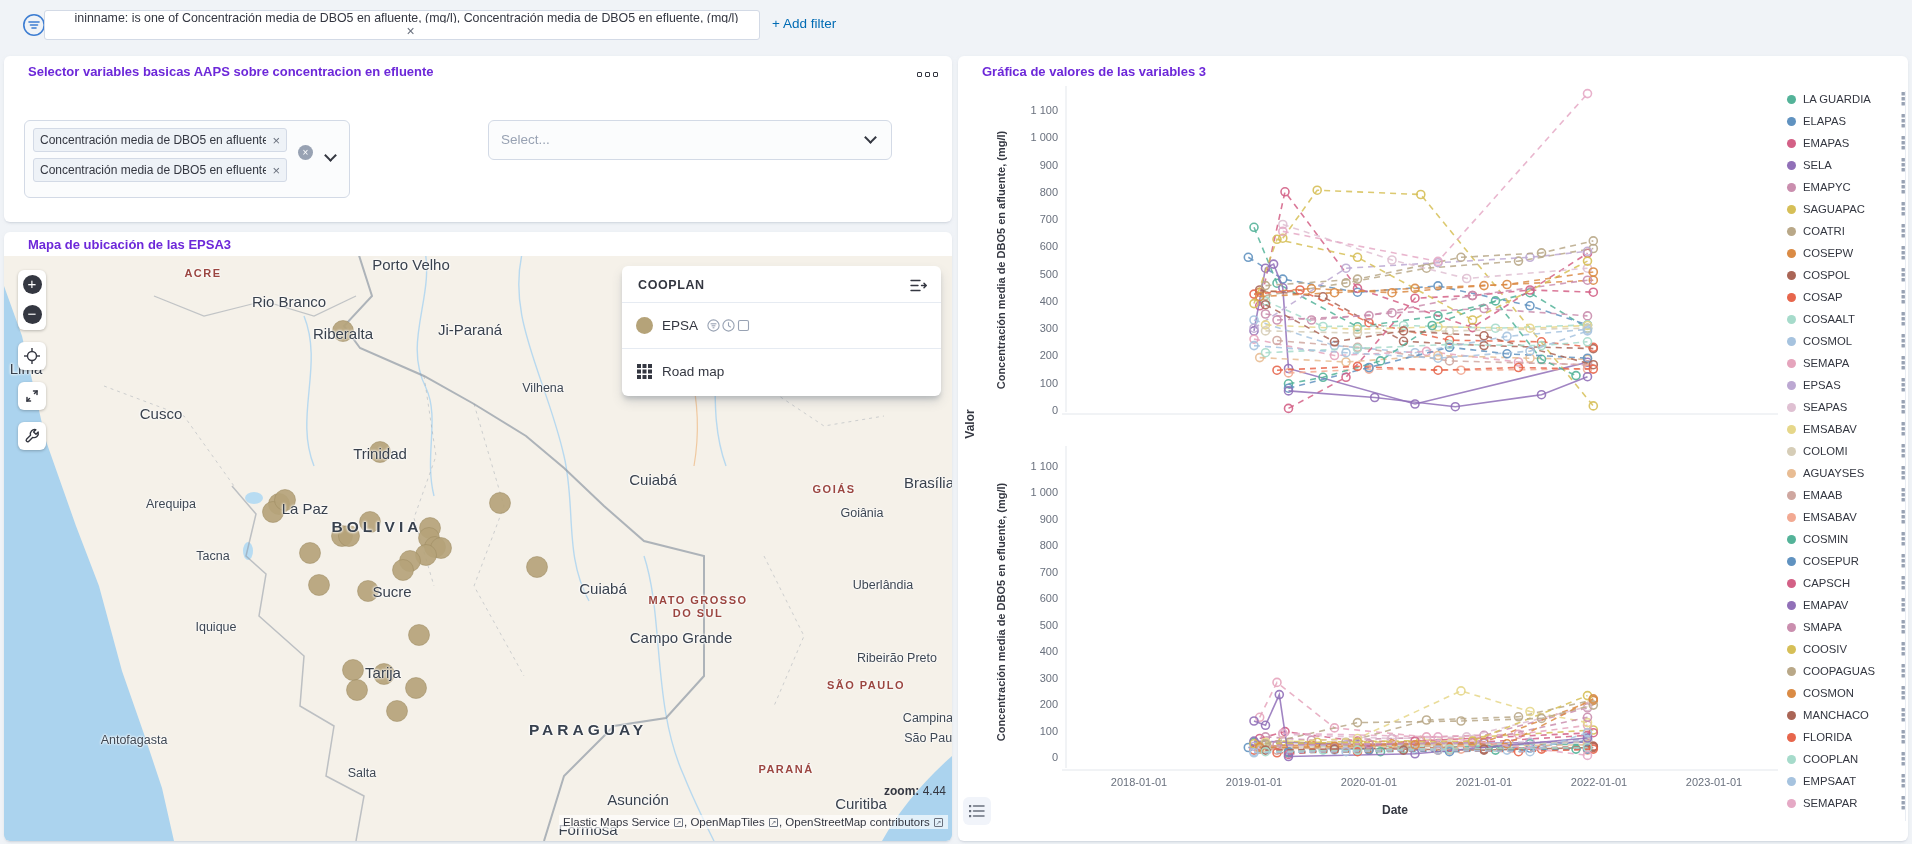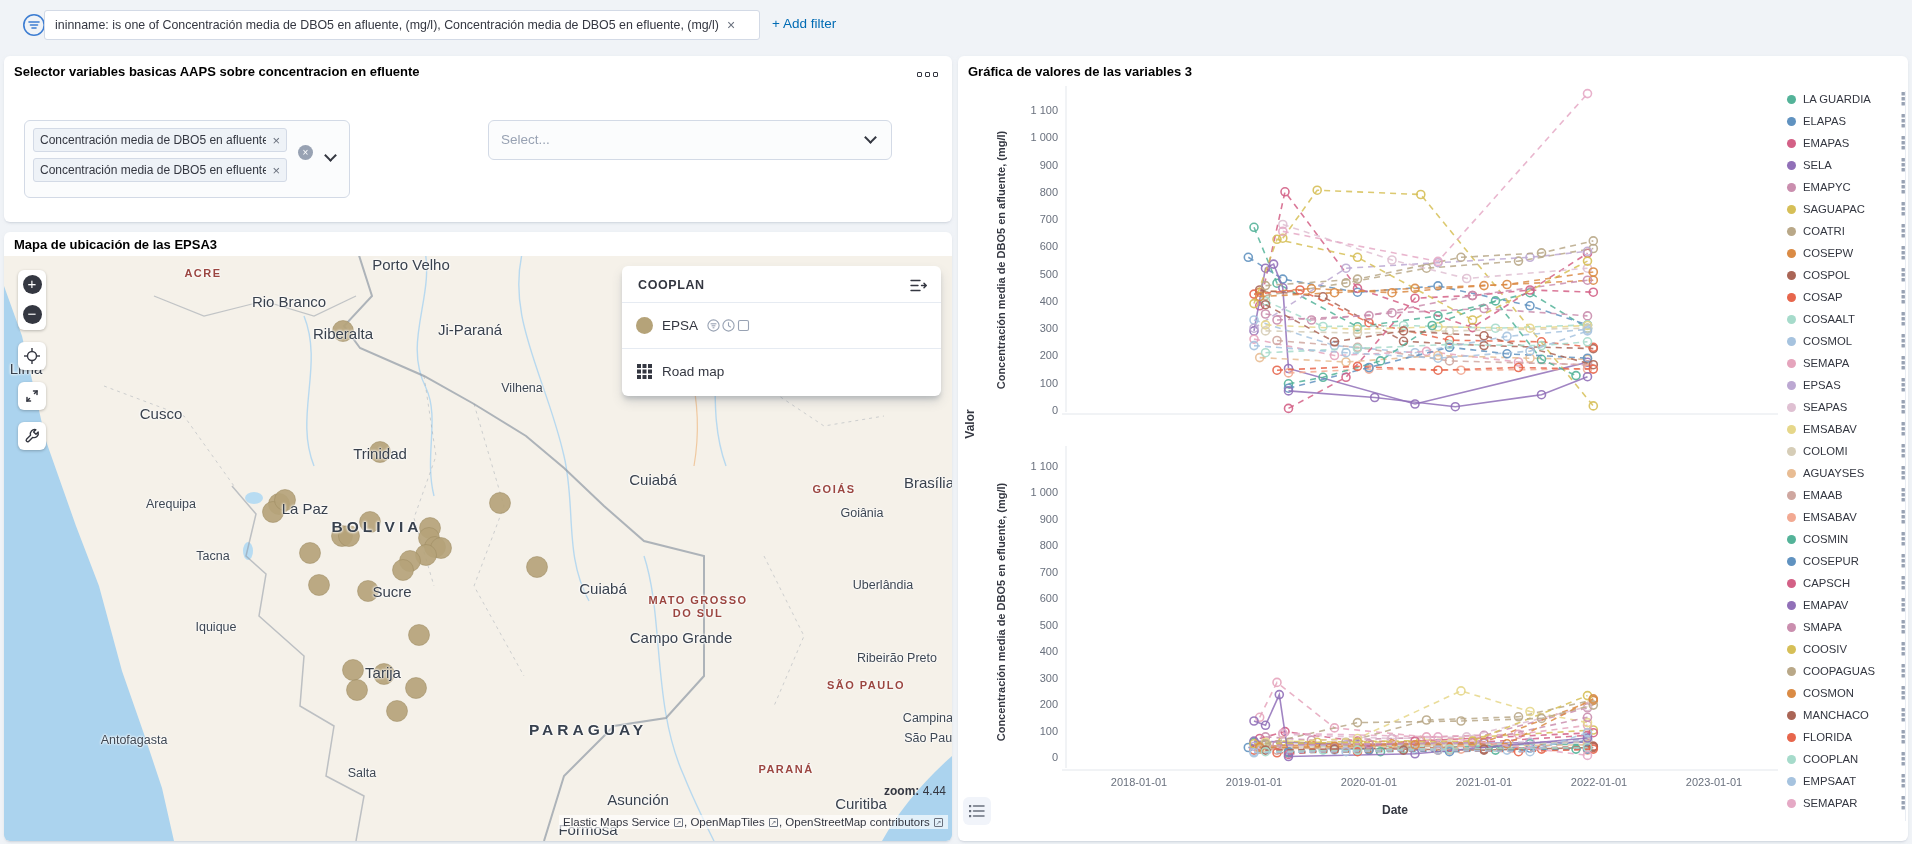--- a/index.html
+++ b/index.html
@@ -2,28 +2,28 @@
 <html><head>
 <meta charset="utf-8">
 <style>
   * { margin:0; padding:0; box-sizing:border-box; }
   html,body { width:1912px; height:844px; overflow:hidden; background:#f0f3f7; font-family:"Liberation Sans", sans-serif; color:#343741; }
   #app { position:relative; width:1912px; height:844px; }
 
   
   .topbar { position:absolute; left:0; top:0; width:1912px; height:50px; }
   .filter-logo { position:absolute; left:22px; top:13px; width:24px; height:24px; cursor:pointer; }
-  .pill { position:absolute; left:44px; top:10px; width:716px; height:30px; background:#fff; border:1px solid #d3dae6; border-radius:3px; display:flex; align-items:center; padding:0 1px 0 10px; font-size:12.4px; color:#343741; white-space:nowrap; overflow:hidden; }
+  .pill { position:absolute; left:44px; top:10px; width:716px; height:30px; background:#fff; border:1px solid #d3dae6; border-radius:3px; display:flex; align-items:center; padding:0 1px 0 10px; font-size:12.4px; color:#343741; white-space:nowrap; overflow:hidden;flex-direction:column; }
   .pill .pill-txt { overflow:hidden; text-overflow:ellipsis; }
   .pill .pill-x { margin-left:8px; color:#69707d; font-size:14px; cursor:pointer; flex:0 0 auto; }
   .addf { position:absolute; left:772px; top:16px; background:none; border:none; color:#006bb4; font-size:13.5px; font-family:inherit; cursor:pointer; }
 
   
   .panel { position:absolute; background:#fff; border-radius:6px; box-shadow:0 2px 2px -1px rgba(152,162,179,.3), 0 1px 5px -2px rgba(152,162,179,.3); }
-  .panel-title { position:absolute; left:10px; top:8px; font-size:13px; font-weight:bold; color:#000000; }
+  .panel-title { position:absolute; left:24px; top:8px; font-size:13px; font-weight:bold; color:#6d28d9; }
 
   #selector-panel { left:4px; top:56px; width:948px; height:166px; }
   .opt-icon { position:absolute; right:10px; top:10px; width:30px; height:16px; display:flex; gap:3px; align-items:center; justify-content:center; cursor:pointer; }
   .opt-icon i { width:5px; height:5px; border:1.5px solid #343741; border-radius:1px; display:block; }
   .field-label { position:absolute; font-size:12px; font-weight:bold; color:#6d28d9;margin-top:39px; }
   .combo { position:absolute; left:20px; top:64px; width:326px; height:78px; background:#fbfcfd; border:1px solid #d3dae6; border-radius:6px; box-shadow:inset 0 0 0 0 transparent; }
   .chip { position:absolute; left:8px; width:254px; height:24px; background:#eef2f7; border:1px solid #d3dae6; border-radius:3px; display:flex; align-items:center; padding:0 6px; font-size:12px; }
   .chip .chip-txt { flex:1; white-space:nowrap; overflow:hidden; }
   .chip .chip-x { color:#69707d; font-size:13px; margin-left:6px; cursor:pointer; }
   .combo-clear { position:absolute; right:36px; top:24px; width:15px; height:15px; border-radius:50%; background:#98a2b3; color:#fff; font-size:10px; line-height:15px; text-align:center; cursor:pointer; }
@@ -170,21 +170,21 @@
             <circle cx="339" cy="75" r="10.5" fill="#b5a379" fill-opacity="0.92" stroke="#9b8a60" stroke-opacity="0.5" stroke-width="1"></circle>
             <circle cx="376" cy="196" r="10.5" fill="#b5a379" fill-opacity="0.92" stroke="#9b8a60" stroke-opacity="0.5" stroke-width="1"></circle>
           </g>
       </svg>
       <div id="map-labels">
           <div class="map-label s" style="left: 199px; top: 17px;">ACRE</div>
           <div class="map-label cl" style="left: 407px; top: 8px;">Porto Velho</div>
           <div class="map-label cl" style="left: 285px; top: 45px;">Rio Branco</div>
           <div class="map-label cl" style="left: 339px; top: 77px;">Riberalta</div>
           <div class="map-label cl" style="left: 466px; top: 73px;">Ji-Paraná</div>
-          <div class="map-label c" style="left: 518px; top: 132px;">Vilhena</div>
+          <div class="map-label c" style="left: 539px; top: 132px;">Vilhena</div>
           <div class="map-label cl" style="left: 157px; top: 157px;">Cusco</div>
           <div class="map-label cl" style="left: 22px; top: 112px;">Lima</div>
           <div class="map-label cl" style="left: 376px; top: 197px;">Trinidad</div>
           <div class="map-label c" style="left: 167px; top: 248px;">Arequipa</div>
           <div class="map-label cl" style="left: 301px; top: 252px;">La Paz</div>
           <div class="map-label n" style="left: 373px; top: 271px;">BOLIVIA</div>
           <div class="map-label c" style="left: 209px; top: 300px;">Tacna</div>
           <div class="map-label cl" style="left: 388px; top: 335px;">Sucre</div>
           <div class="map-label c" style="left: 212px; top: 371px;">Iquique</div>
           <div class="map-label cl" style="left: 379px; top: 416px;">Tarija</div>

